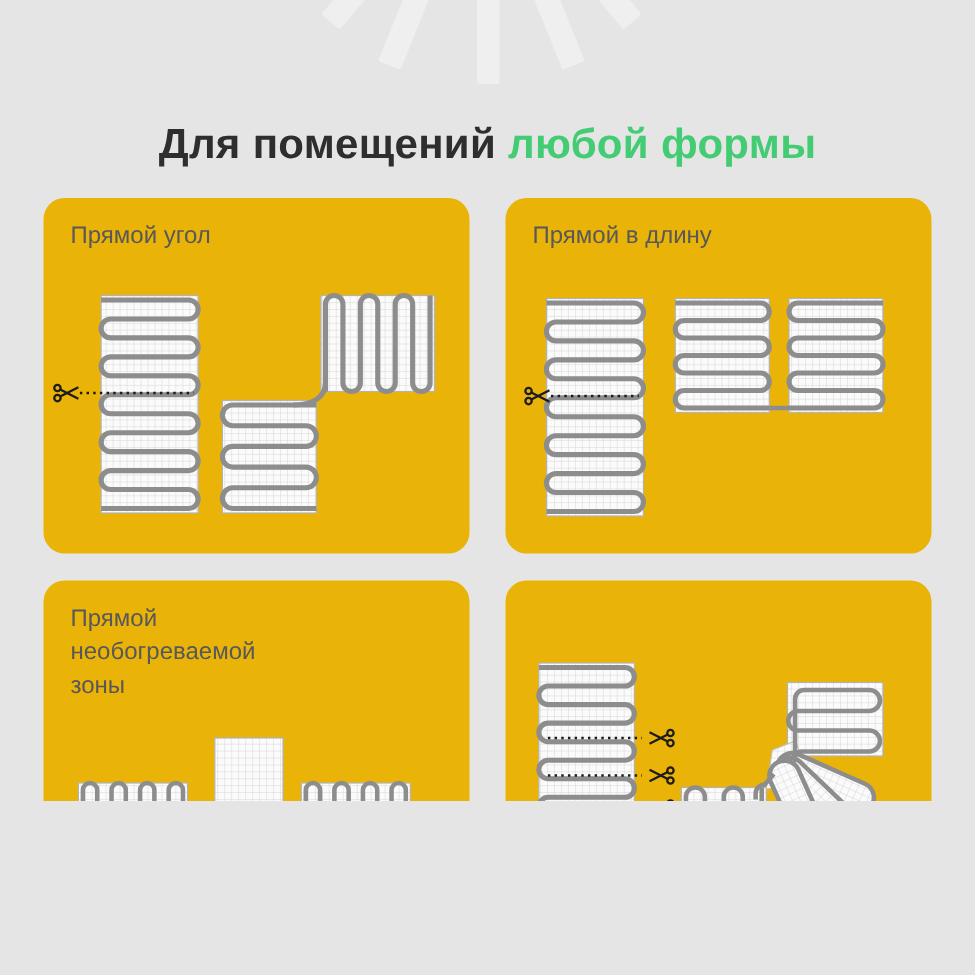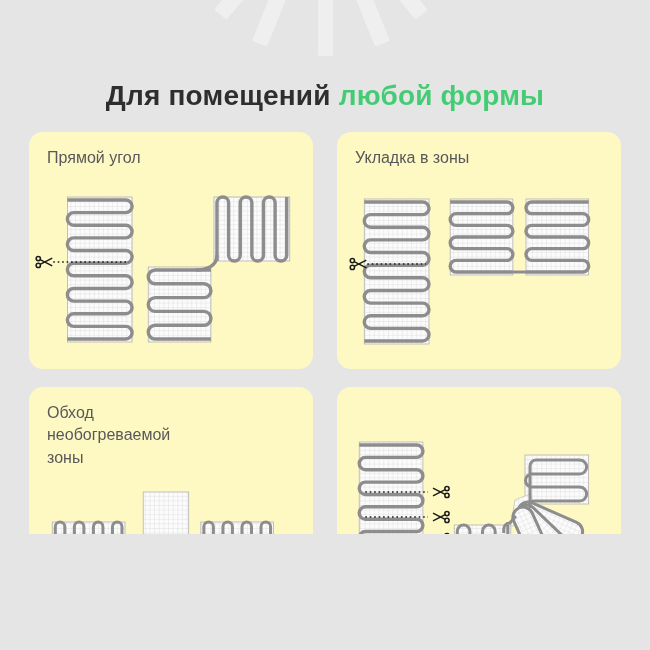--- a/index.html
+++ b/index.html
@@ -8,21 +8,21 @@
   
   .ray{position:absolute;background:#f0eff0;width:16px;border-radius:2px;}
   .r1{left:238px;top:-16px;height:40px;transform:rotate(40deg);transform-origin:top center;}
   .r2{left:274px;top:-12px;height:60px;transform:rotate(22deg);transform-origin:top center;}
   .r3{left:318px;top:-6px;height:62px;width:15px;}
   .r4{left:352px;top:-12px;height:60px;transform:rotate(-22deg);transform-origin:top center;}
   .r5{left:388px;top:-16px;height:40px;transform:rotate(-40deg);transform-origin:top center;}
   h1{margin:0;padding-top:82px;text-align:center;font-size:28px;font-weight:700;color:#2f2e2e;letter-spacing:.2px;line-height:1;}
   h1 .green{color:#44cc74;}
   .grid{display:grid;grid-template-columns:1fr 1fr;gap:18px 24px;padding:0 29px;margin-top:22px;}
-  .card{position:relative;background:#fef9c3;border-radius:14px;overflow:hidden;}
+  .card{position:relative;background:#eab308;border-radius:14px;overflow:hidden;}
   .card.row1{height:237px;}
   .card.row2{height:225px;}
   .card h2{position:absolute;top:15px;left:18px;margin:0;font-size:16px;font-weight:400;color:#58585a;line-height:1.4;white-space:pre-line;z-index:2;}
   .card svg{position:absolute;inset:0;width:100%;height:100%;display:block;}
   .mat{fill:url(#g1);stroke:#b3b3b3;stroke-width:.8;}
   .cable{fill:none;stroke:#8d8d8d;stroke-width:3.4;}
   .cable.thin{stroke-width:3;}
   .cut{fill:none;stroke:#1c1c1c;stroke-width:1.6;stroke-dasharray:1.6 2.8;}
   .sc{fill:none;stroke:#1c1c1c;stroke-width:1.5;}
 </style>
@@ -60,21 +60,21 @@
         <path class="cut" d="M52 263 H127"></path>
         <g transform="translate(34,256)">
           <circle class="sc" cx="3.2" cy="3.6" r="2.1"></circle>
             <circle class="sc" cx="3.2" cy="10.4" r="2.1"></circle>
           <path class="sc" d="M5 4.6 L17 10.8 M5 9.4 L17 3.2"></path>
         </g>
       </svg>
     </div>
 
     <div class="card row1">
-      <h2>Укладка в зоны</h2>
+      <h2>Прямой в длину</h2>
       <svg viewBox="336 133 281 237" preserveAspectRatio="none">
         <defs>
           <pattern id="g2" width="4.6" height="4.6" patternUnits="userSpaceOnUse">
             <rect width="4.6" height="4.6" fill="#fbfbfb"></rect>
             <path d="M4.6 0H0V4.6" fill="none" stroke="#cdcdcd" stroke-width=".55"></path>
           </pattern>
         </defs>
         <rect x="363" y="200" width="64" height="145" fill="url(#g2)" stroke="#b3b3b3" stroke-width=".8"></rect>
         <rect x="448" y="200" width="62" height="76" fill="url(#g2)" stroke="#b3b3b3" stroke-width=".8"></rect>
         <rect x="523" y="200" width="62" height="76" fill="url(#g2)" stroke="#b3b3b3" stroke-width=".8"></rect>
@@ -85,21 +85,21 @@
         <path class="cut" d="M366 265 H424"></path>
         <g transform="translate(348,258)">
           <circle class="sc" cx="3.2" cy="3.6" r="2.1"></circle>
             <circle class="sc" cx="3.2" cy="10.4" r="2.1"></circle>
           <path class="sc" d="M5 4.6 L17 10.8 M5 9.4 L17 3.2"></path>
         </g>
       </svg>
     </div>
 
     <div class="card row2">
-      <h2>Обход
+      <h2>Прямой
 необогреваемой
 зоны</h2>
       <svg viewBox="28 388 281 225" preserveAspectRatio="none">
         <defs>
           <pattern id="g3" width="4.6" height="4.6" patternUnits="userSpaceOnUse">
             <rect width="4.6" height="4.6" fill="#fbfbfb"></rect>
             <path d="M4.6 0H0V4.6" fill="none" stroke="#cdcdcd" stroke-width=".55"></path>
           </pattern>
         </defs>
         <rect x="141" y="493" width="45" height="62" fill="url(#g3)" stroke="#b3b3b3" stroke-width=".8"></rect>

